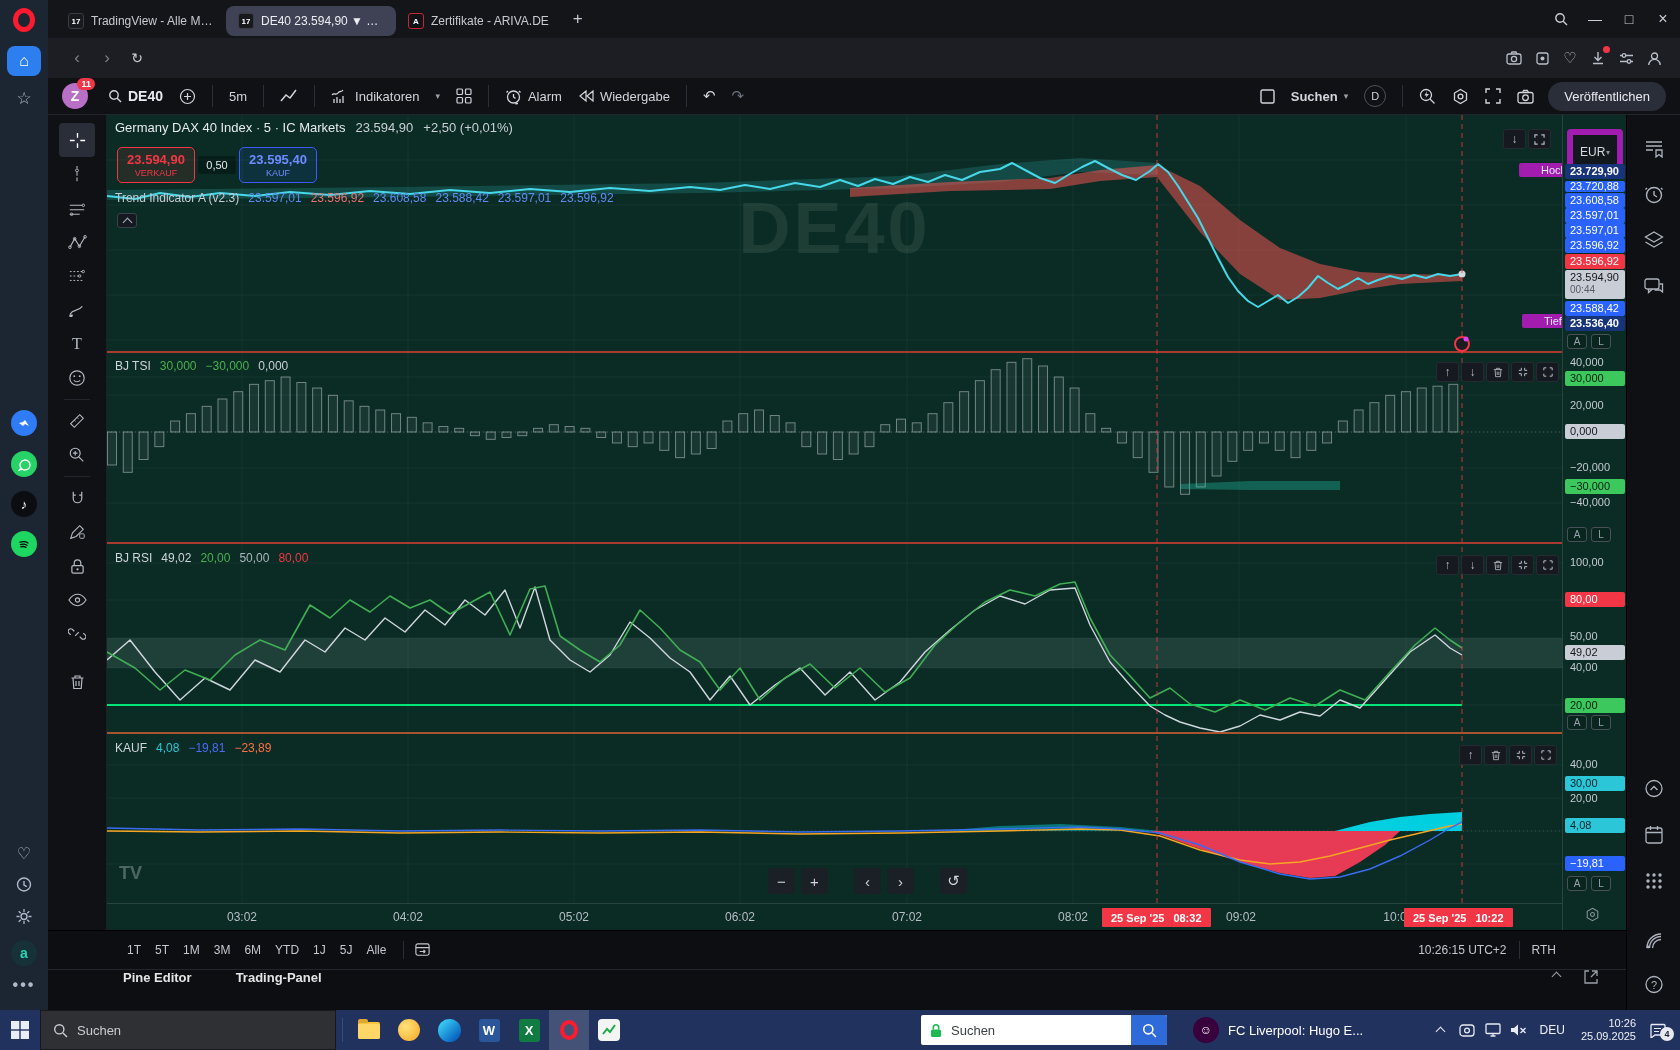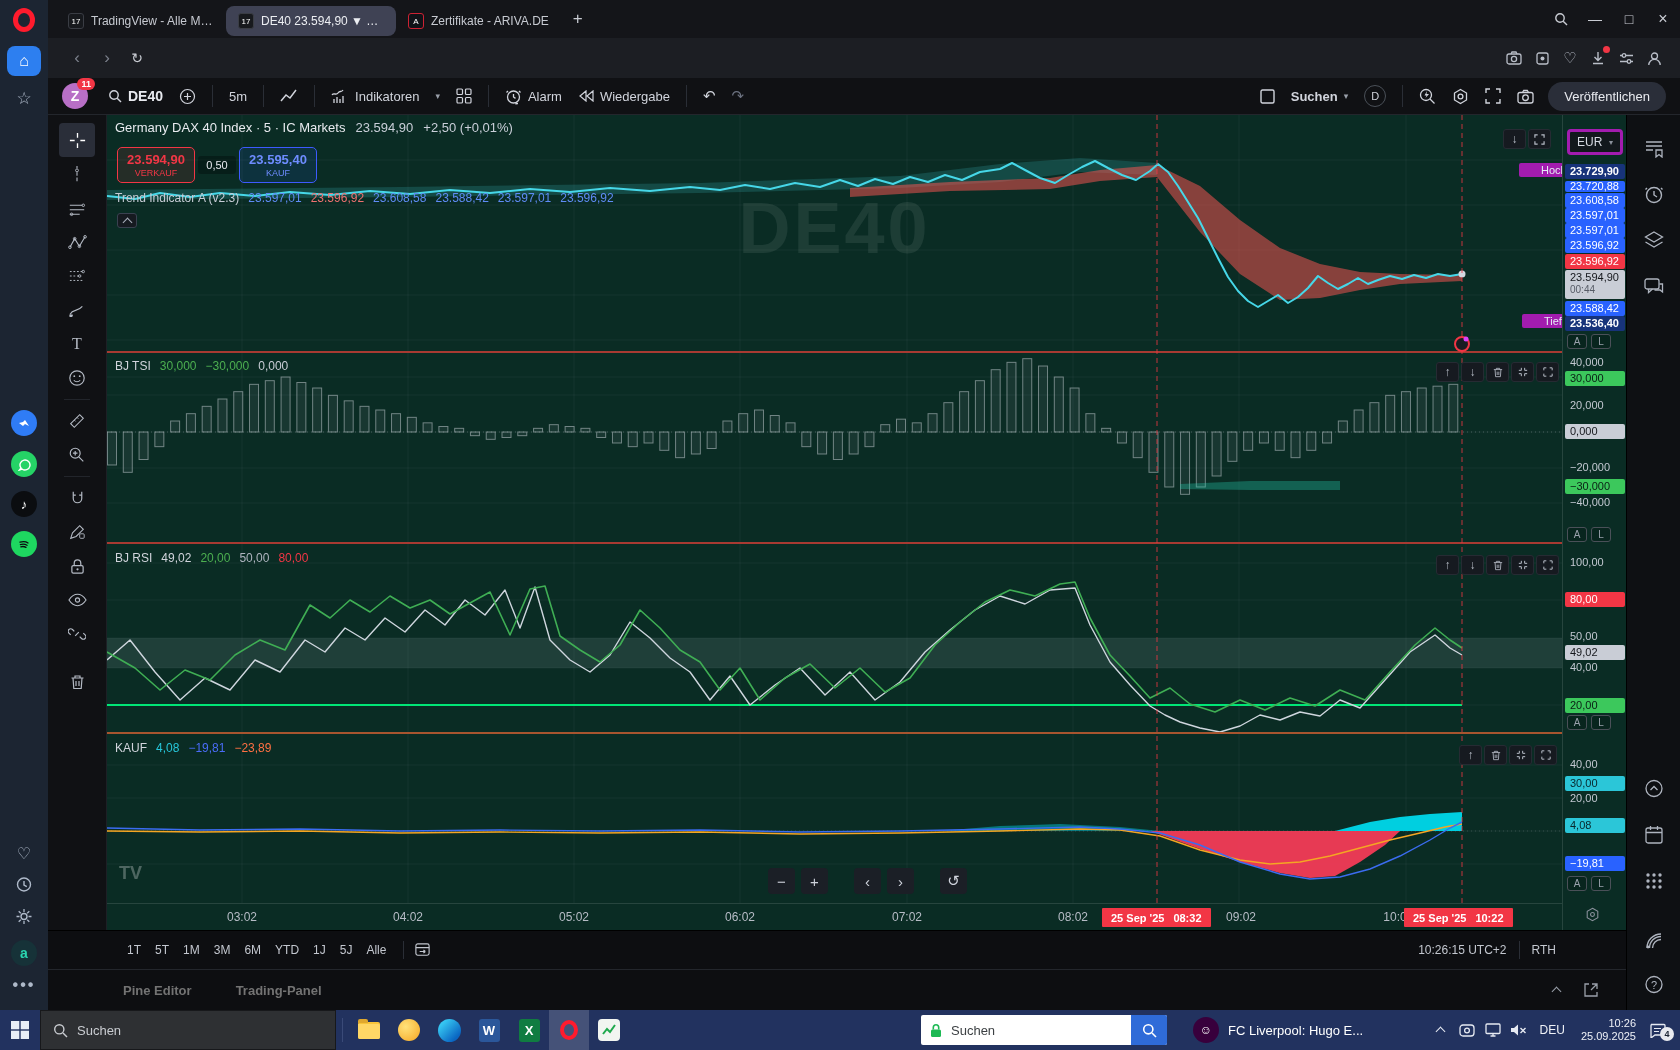--- a/index.html
+++ b/index.html
@@ -5,21 +5,21 @@
   *{margin:0;padding:0;box-sizing:border-box}
   html,body{width:1680px;height:1050px;overflow:hidden;background:#000;
     font-family:"Liberation Sans",sans-serif;color:#d1d4dc}
   #screen{position:relative;width:1680px;height:1050px;background:#0b0c0f}
   svg{display:block}
   
   #tabbar{position:absolute;left:48px;top:0;right:0;height:38px;background:#141519;display:flex;align-items:center}
   .tab{display:flex;align-items:center;gap:7px;height:30px;margin-top:4px;padding:0 12px;border-radius:8px;
        font-size:12px;color:#c7cad1;max-width:170px;white-space:nowrap;overflow:hidden}
   .tab.active{background:#3f4254;color:#eceef2}
-  .fav{width:16px;height:16px;border-radius:3px;flex:0 0 16px;font-size:8px;font-weight:normal;
+  .fav{width:16px;height:16px;border-radius:3px;flex:0 0 16px;font-size:8px;font-weight:bold;
        display:flex;align-items:center;justify-content:center}
   .fav.tv{background:#17191d;color:#fff;border:1px solid #3a3d44}
   .fav.ar{background:#101318;color:#fff;border:1px solid #c23}
   .tabtitle{overflow:hidden;text-overflow:ellipsis}
   .winctl{width:34px;height:30px;display:flex;align-items:center;justify-content:center;color:#c9ccd3;font-size:14px}
   #addressbar{position:absolute;left:48px;top:38px;right:0;height:40px;background:#1c1e23;display:flex;align-items:center}
   .navbtn{width:30px;text-align:center;font-size:17px;color:#7c818c}
   #urlpill{display:flex;align-items:center;gap:8px;height:28px;background:#2a2c31;border-radius:14px;
            margin-left:14px;padding:0 14px;width:1260px;font-size:13px}
   #urlpill .domain{color:#e8e9ed;font-weight:bold}
@@ -74,36 +74,36 @@
   .blue{background:#2962ff}
   .redc{background:#f23645}
   .greenc{background:#3cc85c;color:#0a1f15}
   .grayc{background:#c9cdd6;color:#15171c}
   .cyanc{background:#2bc6d8;color:#08262b}
   .navy{background:#17337a}
   .stx{position:absolute;left:7px;font-size:11px;color:#c3c8d1}
   .alwrap{position:absolute;left:4px;display:flex;gap:4px}
   .albtn{width:20px;height:15px;border:1px solid #4a5058;border-radius:3px;color:#9aa1ac;font-size:10px;
          line-height:13px;text-align:center;background:rgba(0,0,0,.15)}
-  #eurbox{position:absolute;left:4px;top:14px;width:56px;height:24px;border:3px solid #a21caf;border-radius:4px;
-          background:#12181c;color:#d6dae2;font-size:12px;display:flex;align-items:center;justify-content:space-between;padding:10px 7px}
+  #eurbox{position:absolute;left:4px;top:14px;width:56px;height:24px;border:6px solid #a21caf;border-radius:4px;
+          background:#12181c;color:#d6dae2;font-size:12px;display:flex;align-items:center;justify-content:space-between;padding:17px 7px}
   
   #taxis{position:absolute;left:107px;top:903px;width:1455px;height:27px;background:#0a2c24;border-top:1px solid rgba(255,255,255,.12)}
   .tlab{position:absolute;top:6px;font-size:12px;color:#b7bcc6;transform:translateX(-50%)}
   .schip{position:absolute;top:4px;height:19px;background:#f23645;color:#fff;font-size:11px;display:flex;gap:9px;
          align-items:center;padding:0 9px;font-weight:bold;border-radius:1px}
   
   #rail{position:absolute;left:1626px;top:115px;width:54px;height:895px;background:#0e1013;border-left:1px solid #000}
   .rico{position:absolute;left:50%;transform:translateX(-50%);color:#aeb4bf}
   
   #fbar{position:absolute;left:48px;top:930px;width:1578px;height:39px;background:#0d0e11;border-top:1px solid #000;
         display:flex;align-items:center;font-size:12px;color:#c3c7cf}
   .tf{padding:4px 7px;border-radius:3px}
   #pbar{position:absolute;left:48px;top:969px;width:1578px;height:41px;background:#0d0e11;border-top:1px solid #23262c;
-        display:flex;align-items:center;font-size:13px;color:#737373}
+        display:flex;align-items:flex-start;font-size:13px;color:#e5e5e5}
   
   #taskbar{position:absolute;left:0;top:1010px;width:1680px;height:40px;background:#22325f;display:flex;align-items:center}
   #tsearch1{display:flex;align-items:center;gap:9px;width:296px;height:40px;background:#2e3033;border:1px solid #17181b;
             padding:0 12px;color:#c9ccd1;font-size:13px}
   .tbicon{width:40px;height:40px;display:flex;align-items:center;justify-content:center}
   #tsearch2{display:flex;align-items:center;width:246px;height:30px;background:#fff;border-radius:2px;overflow:hidden;margin-left:292px}
   #tsearch2 .txt{flex:1;color:#3c4043;font-size:13px;padding-left:8px}
   #tsearch2 .go{width:36px;height:30px;background:#2f6bd8;display:flex;align-items:center;justify-content:center;color:#fff}
   .trayic{width:26px;display:flex;align-items:center;justify-content:center;color:#e6eaf2}
   #clockblk{text-align:right;font-size:11px;color:#eef1f7;line-height:13px;margin:0 8px}

